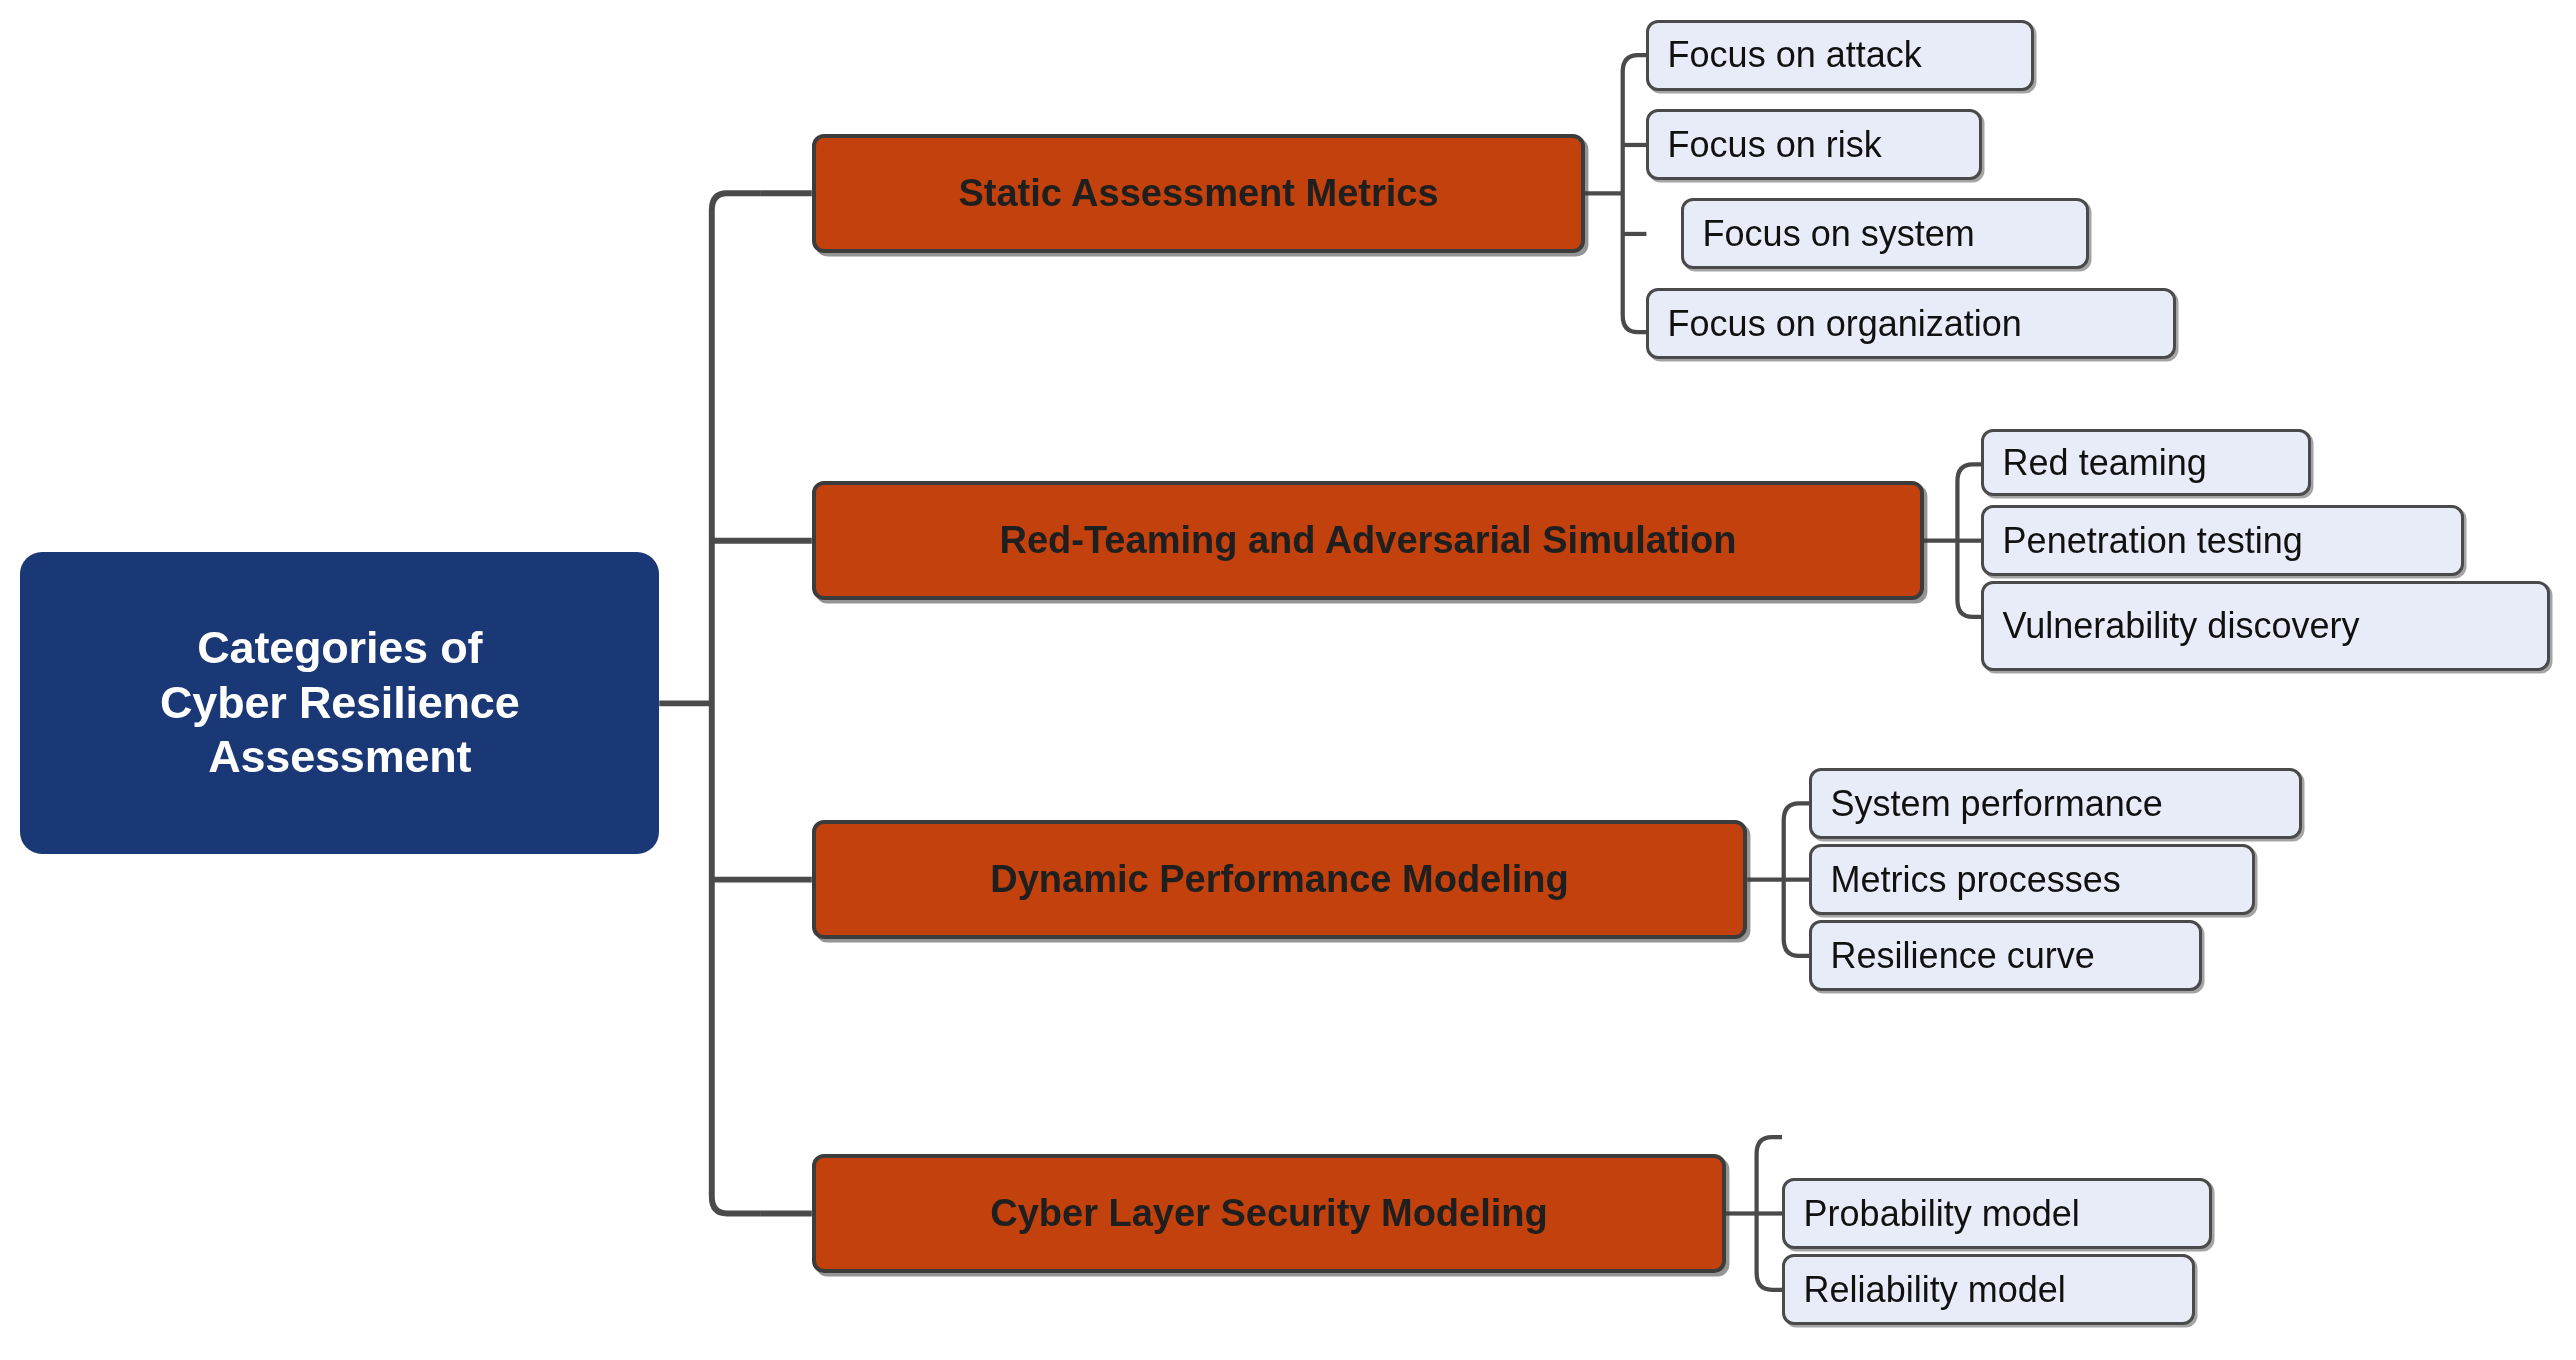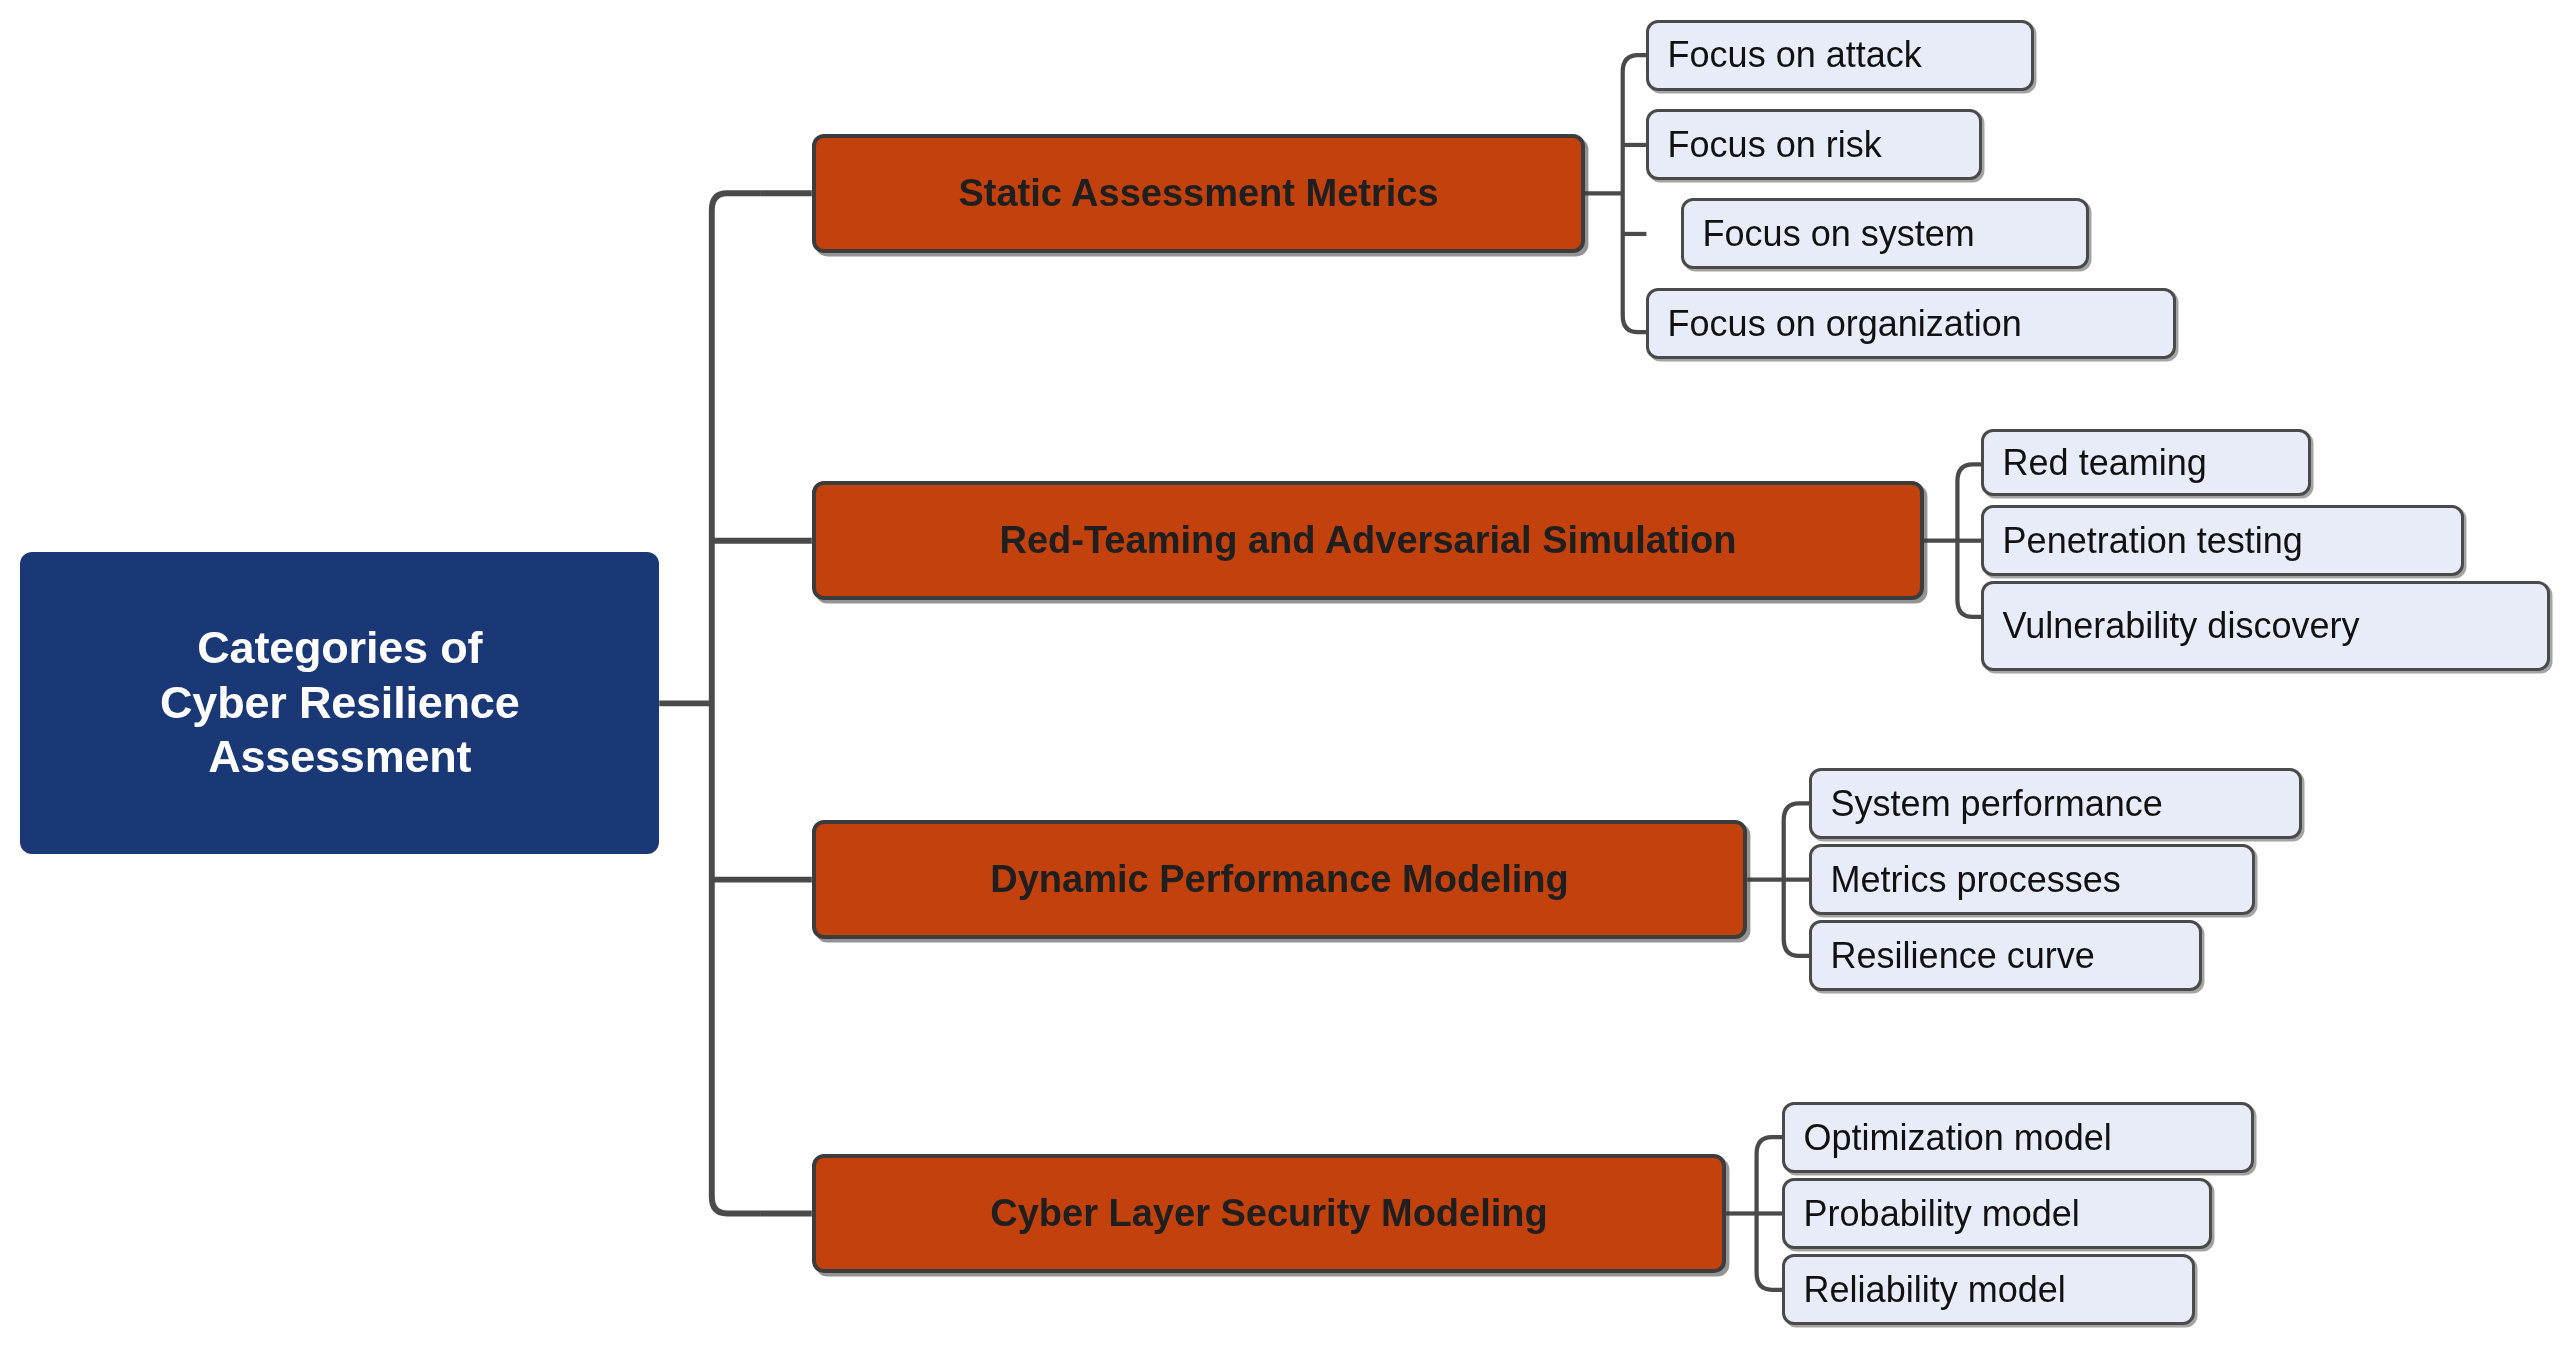--- a/index.html
+++ b/index.html
@@ -30,21 +30,21 @@
   .node {
     position: absolute;
     box-sizing: border-box;
     display: flex;
     align-items: center;
     white-space: nowrap;
   }
   
   .node.root {
     background: #1B3876;
-    border-radius: 12px;
+    border-radius: 22px;
     color: #ffffff;
     justify-content: center;
     text-align: center;
     font-weight: bold;
     font-size: 45px;
     line-height: 1.22;
     letter-spacing: -0.2px;
   }
   .node.root .label {
     display: block;
@@ -164,23 +164,20 @@
   <div class="node leaf" style="left:1809px; top:768px; width:493px; height:71px;">
     <span>System performance</span>
   </div>
   <div class="node leaf" style="left:1809px; top:844px; width:446px; height:71px;">
     <span>Metrics processes</span>
   </div>
   <div class="node leaf" style="left:1809px; top:920px; width:393px; height:71px;">
     <span>Resilience curve</span>
   </div>
 
-  <div class="node leaf" style="left:1782px; top:1102px; width:472px; height:71px;">
-    <span>Optimization model</span>
-  </div>
   <div class="node leaf" style="left:1782px; top:1178px; width:430px; height:71px;">
     <span>Probability model</span>
   </div>
   <div class="node leaf" style="left:1782px; top:1254px; width:413px; height:71px;">
     <span>Reliability model</span>
   </div>
 
 </div>
 
 

